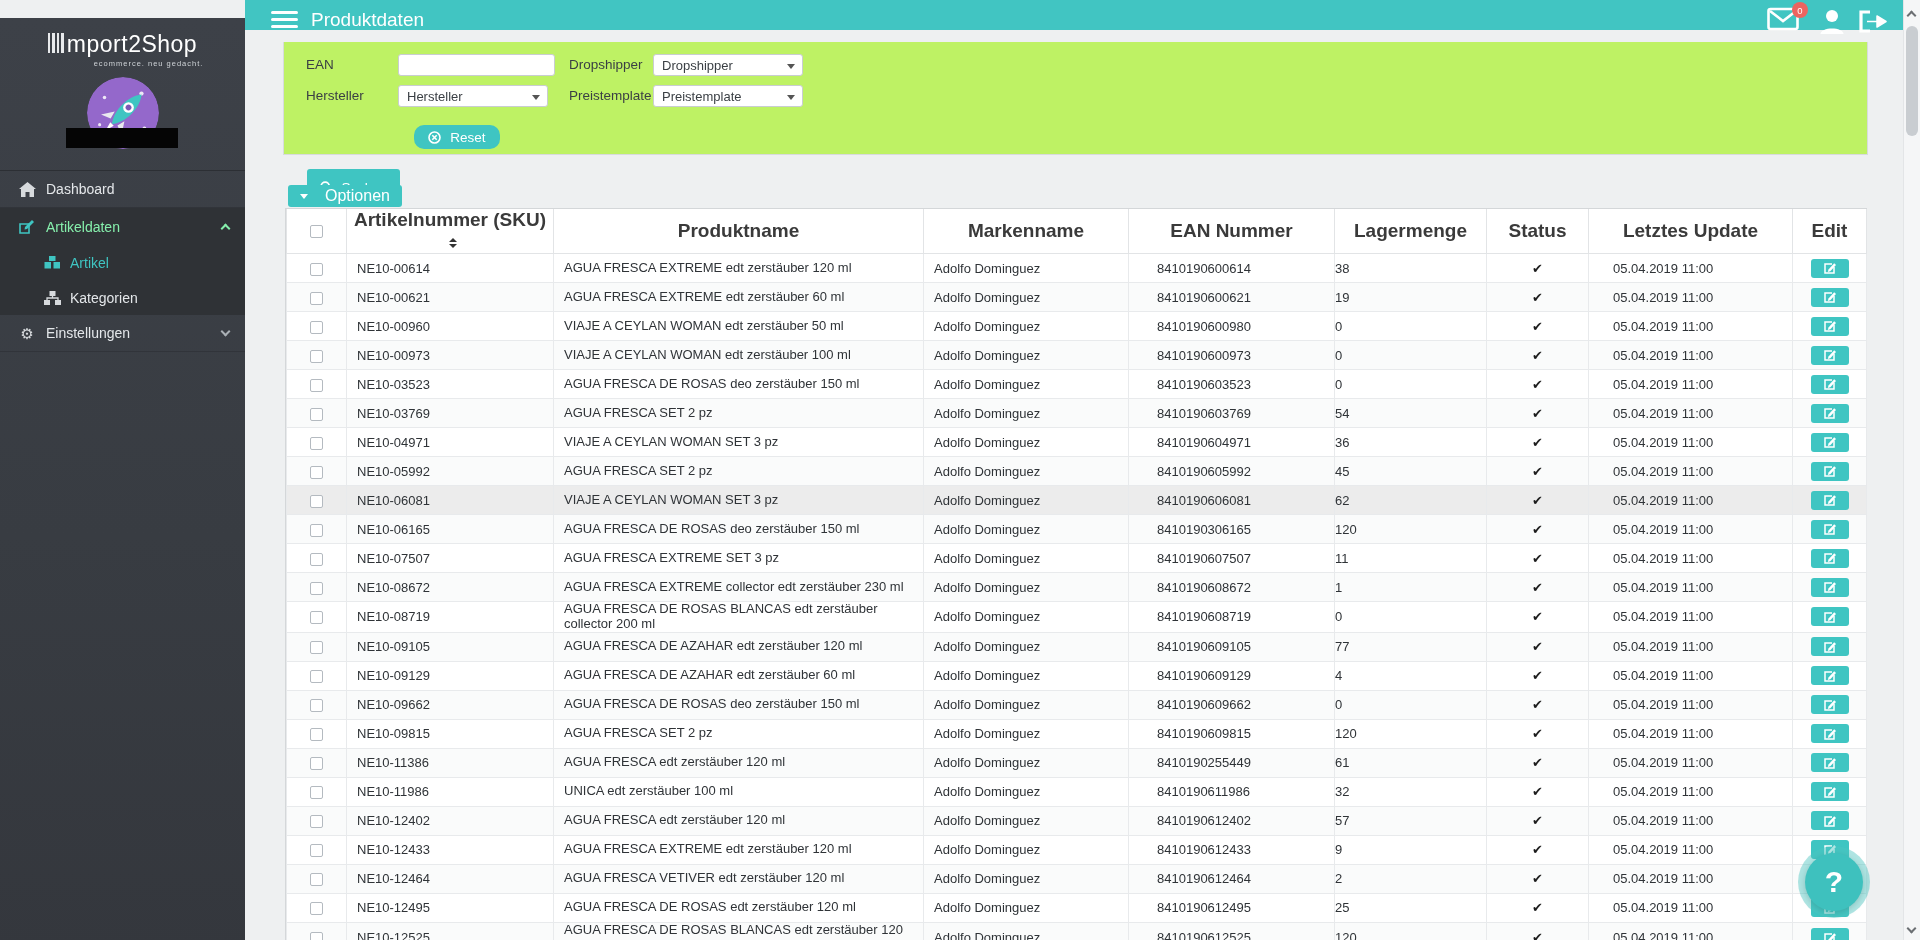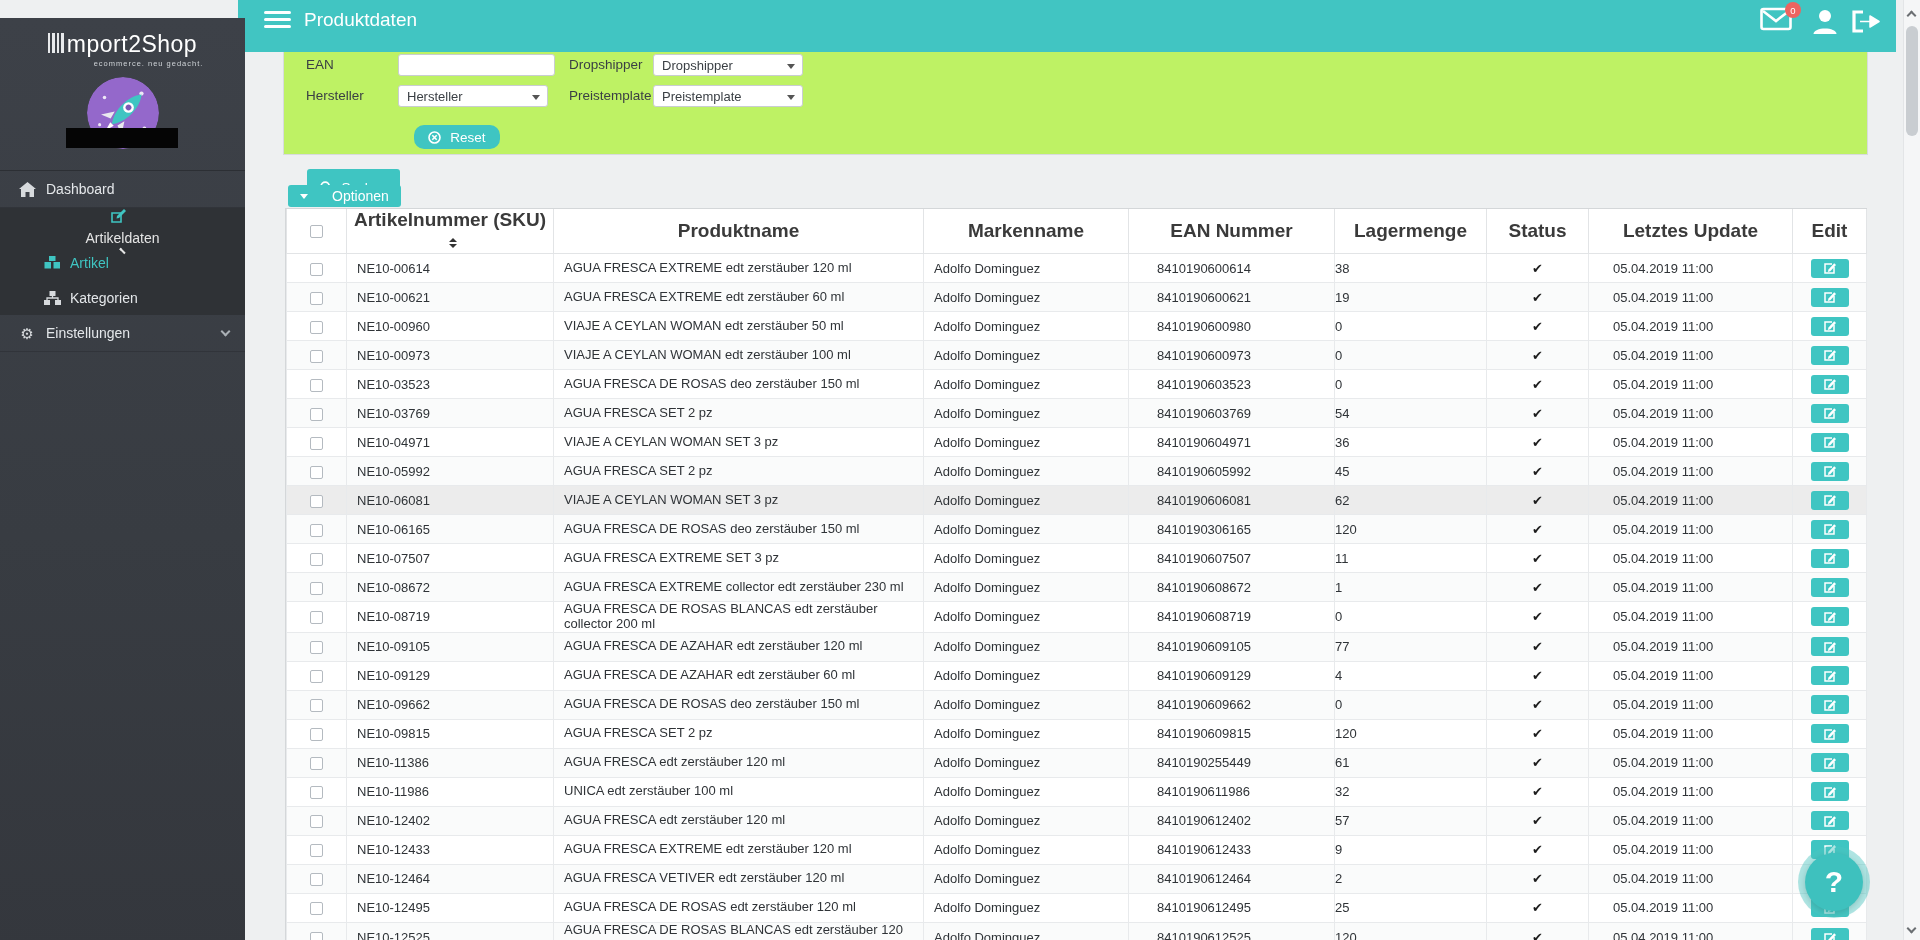--- a/index.html
+++ b/index.html
@@ -18,34 +18,34 @@
   .avatar-wrap { display:flex; justify-content:center; margin-top:9px; }
   .avatar { width:72px; height:72px; border-radius:50%; overflow:hidden; }
   .redacted { position:absolute; left:66px; top:110px; width:112px; height:20px; background:#050505; }
   .side-divider { position:absolute; left:0; width:245px; border-top:1px solid #2c2f34; }
 
   .nav { position:absolute; top:153px; left:0; width:245px; }
   .nav-item { display:flex; align-items:center; height:37px; padding:0 16px;
     color:#e4e7ea; font-size:14px; cursor:pointer; border-bottom:1px solid #31343a; }
   .nav-item .nico { width:22px; display:flex; justify-content:center; margin-right:8px; flex:0 0 22px; }
   .nav-group { background:#2f3236; }
-  .nav-item.teal { color:#e5e5e5;flex-direction:column; }
+  .nav-item.teal { color:#86efac; }
   .nav-sub { display:flex; align-items:center; height:35px; padding-left:42px; font-size:14px;
     color:#e4e7ea; cursor:pointer; background:#2f3236; }
   .nav-sub .nico { width:20px; margin-right:8px; display:flex; justify-content:center; }
   .nav-sub.teal { color:#3fc5c2; }
   .spacer { flex:1; }
   .chev { display:inline-block; width:7px; height:7px; border-right:2px solid currentColor;
     border-bottom:2px solid currentColor; }
   .chev.down { transform:rotate(45deg); margin-top:-3px; }
   .chev.up { transform:rotate(-135deg); margin-top:4px; }
   .gear-glyph { font-size:15px; color:#d7dadd; line-height:1; }
 
   
-  .topbar { position:absolute; left:238px; top:0; width:1658px; height:52px; background:#41c5c2; z-index:4; }
+  .topbar { position:absolute; left:245px; top:0; width:1658px; height:30px; background:#41c5c2; z-index:4; }
   .hamburger { position:absolute; left:26px; top:11px; width:27px; cursor:pointer; }
   .hamburger i { display:block; height:3px; background:#fff; border-radius:2px; margin-bottom:4px; }
   .topbar-title { position:absolute; left:66px; top:9px; color:#fff; font-size:19px; font-weight:400; }
   .top-icon { position:absolute; top:7px; cursor:pointer; }
   .ti-mail { right:104px; }
   .ti-user { right:58px; top:9px; }
   .ti-logout { right:16px; top:9px; }
   .badge { position:absolute; top:-5px; right:-9px; min-width:16px; height:16px; border-radius:50%;
     background:#ec6460; color:#fff; font-size:9.5px; display:flex; align-items:center; justify-content:center; }
 
@@ -60,22 +60,22 @@
   .f-select { position:absolute; height:22px; border:1px solid #c9cdd1; border-radius:3px; background:#fff;
     font-size:13px; color:#3a3f44; display:flex; align-items:center; padding:0 22px 0 8px; cursor:pointer; }
   .f-select .caret { position:absolute; right:7px; top:9px; width:0; height:0;
     border-left:4px solid transparent; border-right:4px solid transparent; border-top:5px solid #555; }
   .btn { display:inline-flex; align-items:center; justify-content:center; gap:9px; background:#3fc5c2;
     color:#fff; border:none; border-radius:3px; font-size:13.5px; cursor:pointer;
     font-family:"Liberation Sans",sans-serif; }
   .btn-search { position:absolute; left:23px; top:83px; width:93px; height:36px;margin-top:44px; }
   .btn-reset { position:absolute; left:130px; top:83px; width:86px; height:24px;border-radius:10px; }
 
-  .btn-options { position:absolute; left:43px; top:143px; height:22px; padding:0 12px; font-size:14px;
-    display:flex; align-items:center; gap:24px; background:#3fc5c2; color:#fff; border:none; border-radius:3px; cursor:pointer;}
+  .btn-options { position:absolute; left:43px; top:143px; height:22px; padding:0 12px; font-size:16px;
+    display:flex; align-items:center; gap:17px; background:#3fc5c2; color:#fff; border:none; border-radius:3px; cursor:pointer;}
   .caret-sm { width:0; height:0; border-left:4px solid transparent; border-right:4px solid transparent;
     border-top:5px solid #fff; }
 
   
   .table-wrap { position:absolute; left:40px; top:166px; width:1582px; background:#fff;
     border:1px solid #d4d7d9; }
   table { border-collapse:collapse; width:1580px; table-layout:fixed; font-size:13px; color:#2f3337; }
   col.w-check{width:60px} col.w-sku{width:207px} col.w-name{width:370px} col.w-brand{width:205px}
   col.w-ean{width:206px} col.w-qty{width:152px} col.w-status{width:102px} col.w-date{width:204px} col.w-edit{width:74px}
   th { height:26px; font-size:19px; font-weight:700; color:#3a3a3a; text-align:center;

